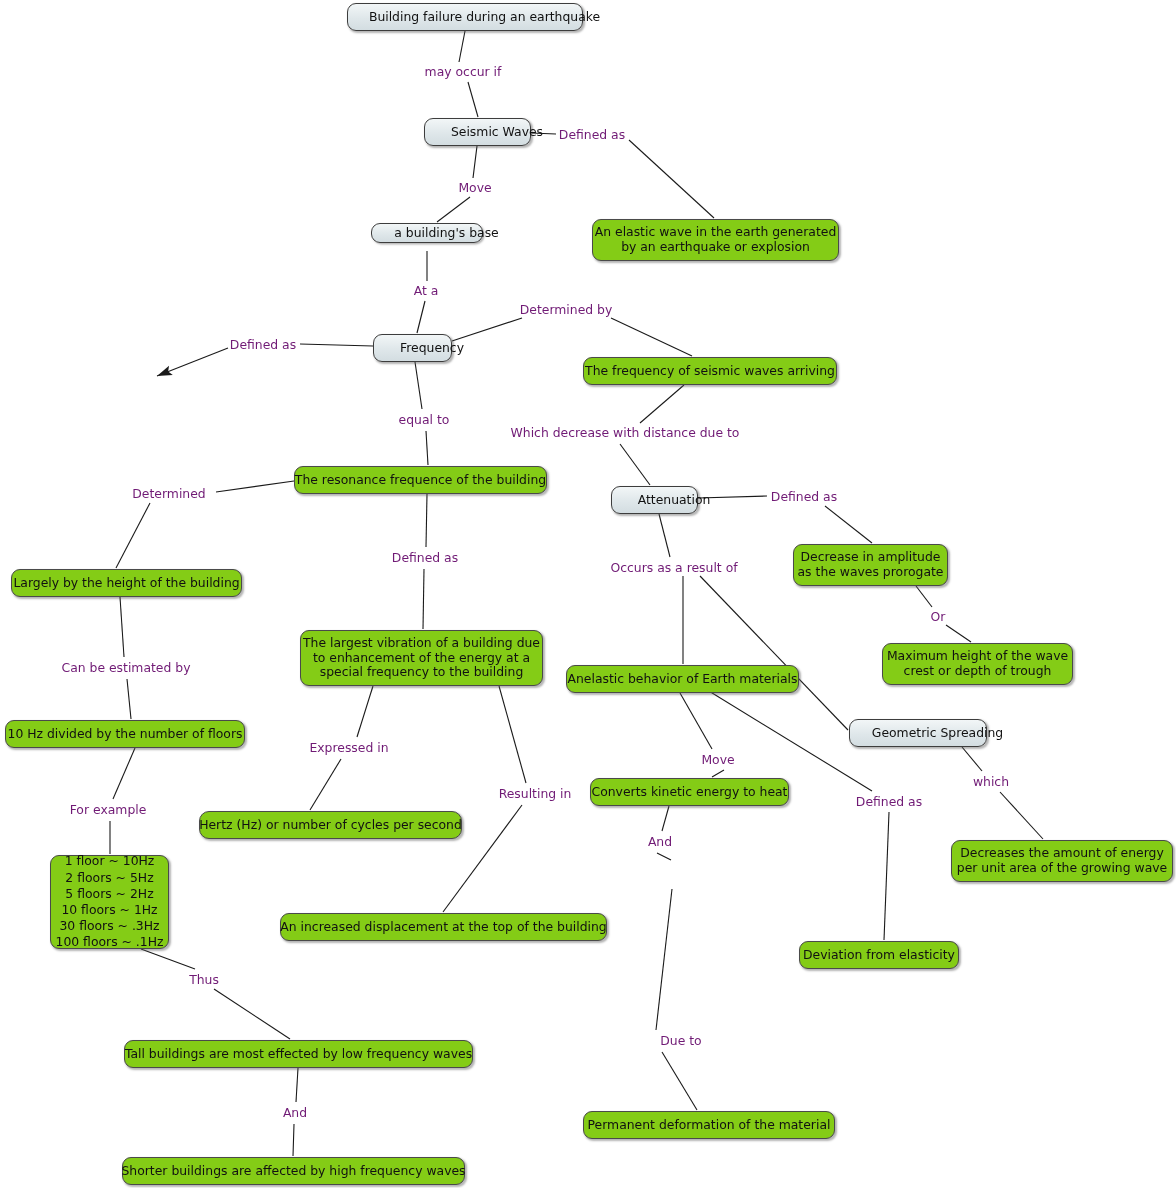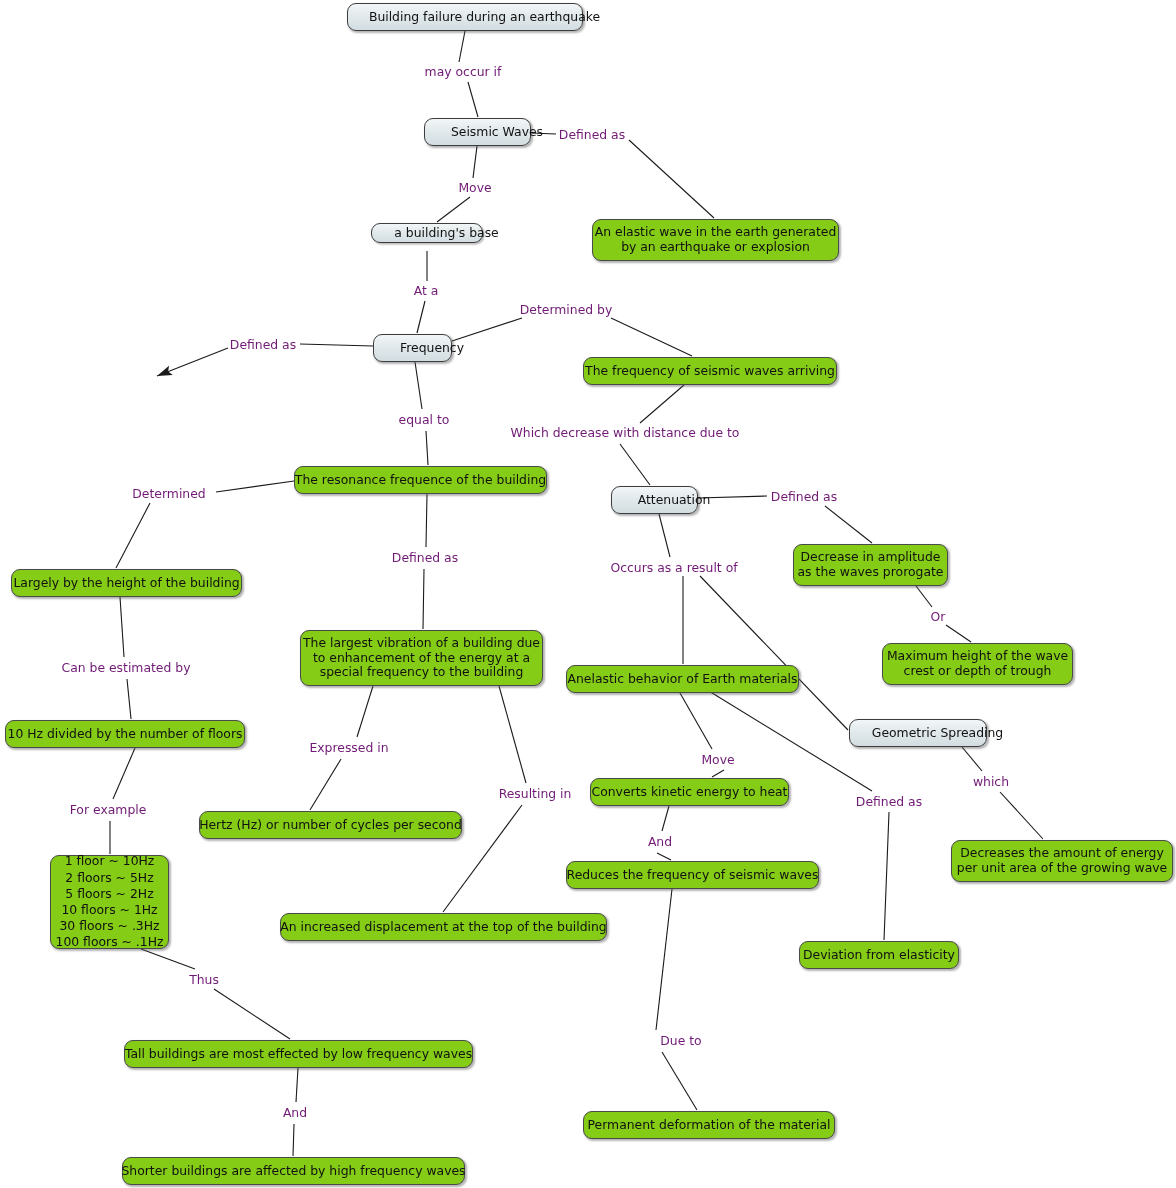--- a/index.html
+++ b/index.html
@@ -163,24 +163,23 @@
     <div class="node" style="left: 882px; top: 643px; width: 191px; height: 42px;">Maximum height of the wave
 crest or depth of trough</div>
     <div class="node" style="left: 11px; top: 569px; width: 231px; height: 28px;">Largely by the height of the building</div>
     <div class="node" style="left: 300px; top: 630px; width: 243px; height: 56px;">The largest vibration of a building due
 to enhancement of the energy at a
 special frequency to the building</div>
     <div class="node" style="left: 566px; top: 665px; width: 233px; height: 28px;">Anelastic behavior of Earth materials</div>
     <div class="node" style="left: 5px; top: 720px; width: 240px; height: 28px;">10 Hz divided by the number of floors</div>
     <div class="node concept" style="left: 849px; top: 719px; width: 138px; height: 28px;">Geometric Spreading</div>
     <div class="node" style="left: 590px; top: 778px; width: 199px; height: 28px;">Converts kinetic energy to heat</div>
-    <div class="node" style="left: 199px; top: 811px; width: 263px; height: 28px;">Hertz (Hz) or number of cycles per second</div>
+    <div class="node" style="left: 199px; top: 811px; width: 263px; height: 28px; border-radius: 10px;">Hertz (Hz) or number of cycles per second</div>
     <div class="node" style="left: 951px; top: 840px; width: 222px; height: 42px;">Decreases the amount of energy
 per unit area of the growing wave</div>
-    <div class="node" style="left: 566px; top: 861px; width: 253px; height: 28px;">Reduces the frequency of seismic waves</div>
     <div class="node list-node" style="left: 50px; top: 855px; width: 119px; height: 94px;">1 floor ~ 10Hz
 2 floors ~ 5Hz
 5 floors ~ 2Hz
 10 floors ~ 1Hz
 30 floors ~ .3Hz
 100 floors ~ .1Hz</div>
     <div class="node" style="left: 280px; top: 913px; width: 327px; height: 28px;">An increased displacement at the top of the building</div>
     <div class="node" style="left: 799px; top: 941px; width: 160px; height: 28px;">Deviation from elasticity</div>
     <div class="node" style="left: 124px; top: 1040px; width: 349px; height: 28px;">Tall buildings are most effected by low frequency waves</div>
     <div class="node" style="left: 559px; top: 1111px; width: 252px; height: 28px; margin-left: 24px;">Permanent deformation of the material</div>

